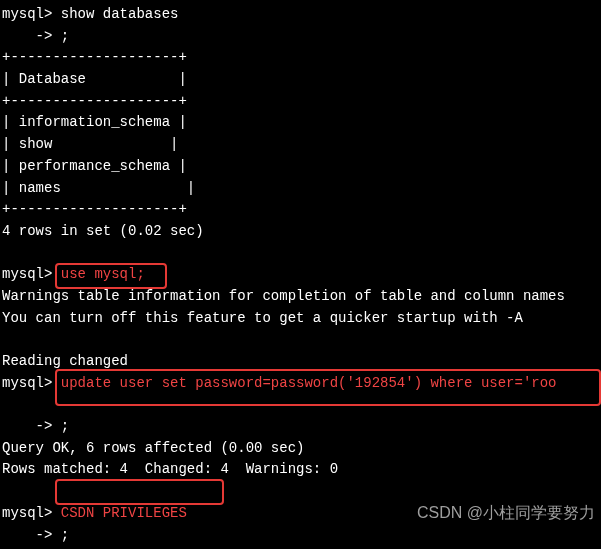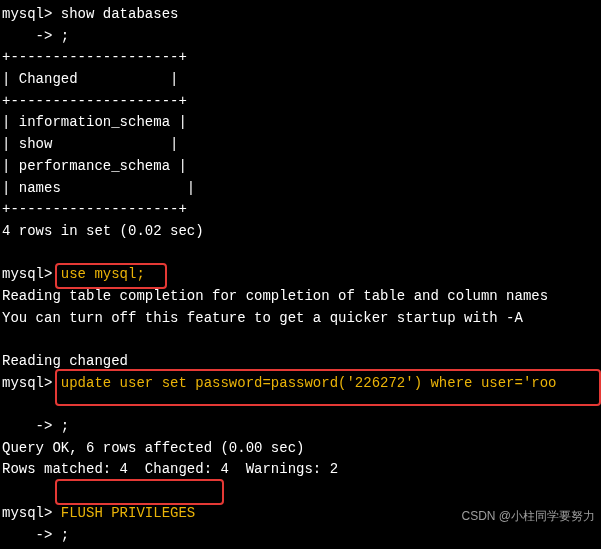--- a/index.html
+++ b/index.html
@@ -13,63 +13,63 @@
     width: 601px;
     height: 549px;
     overflow: hidden;
     position: relative;
   }
   .terminal {
     padding: 4px 2px 4px 2px;
     white-space: pre;
   }
   .prompt { color: #fff; }
-  .cmd { color: #eab308; }
+  .cmd { color: #ef4444; }
   .highlight-box {
     position: absolute;
     border: 2px solid #e53935;
     border-radius: 4px;
     pointer-events: none;
   }
   .watermark {
     position: absolute;
     right: 6px;
     bottom: 23px;
     color: #9e9e9e;
     font-family: Arial, sans-serif;
-    font-size: 12px;
+    font-size: 16px;
   }
 </style>
 </head>
 <body>
 
 <div class="terminal"><span>mysql&gt; show databases</span>
 <span>    -&gt; ;</span>
 <span>+--------------------+</span>
-<span>| Changed           |</span>
+<span>| Database           |</span>
 <span>+--------------------+</span>
 <span>| information_schema |</span>
 <span>| show              |</span>
 <span>| performance_schema |</span>
 <span>| names               |</span>
 <span>+--------------------+</span>
 <span>4 rows in set (0.02 sec)</span>
 <span></span>
 <span class="prompt">mysql&gt; </span><span class="cmd">use mysql;</span>
-<span>Reading table completion for completion of table and column names</span>
+<span>Warnings table information for completion of table and column names</span>
 <span>You can turn off this feature to get a quicker startup with -A</span>
 <span></span>
 <span>Reading changed</span>
-<span class="prompt">mysql&gt; </span><span class="cmd">update user set password=password('226272') where user='roo</span>
+<span class="prompt">mysql&gt; </span><span class="cmd">update user set password=password('192854') where user='roo</span>
 <span></span>
 <span>    -&gt; ;</span>
 <span>Query OK, 6 rows affected (0.00 sec)</span>
-<span>Rows matched: 4  Changed: 4  Warnings: 2</span>
+<span>Rows matched: 4  Changed: 4  Warnings: 0</span>
 <span></span>
-<span class="prompt">mysql&gt; </span><span class="cmd">FLUSH PRIVILEGES</span>
+<span class="prompt">mysql&gt; </span><span class="cmd">CSDN PRIVILEGES</span>
 <span>    -&gt; ;</span>
 <span>Query OK, 0 rows affected (0.00 sec)</span>
 <span></span>
 
 </div>
 
 <div class="highlight-box" style="left:55px; top:263px; width:108px; height:22px;"></div>
 <div class="highlight-box" style="left:55px; top:369px; width:542px; height:33px;"></div>
 <div class="highlight-box" style="left:55px; top:479px; width:165px; height:22px;"></div>
 

